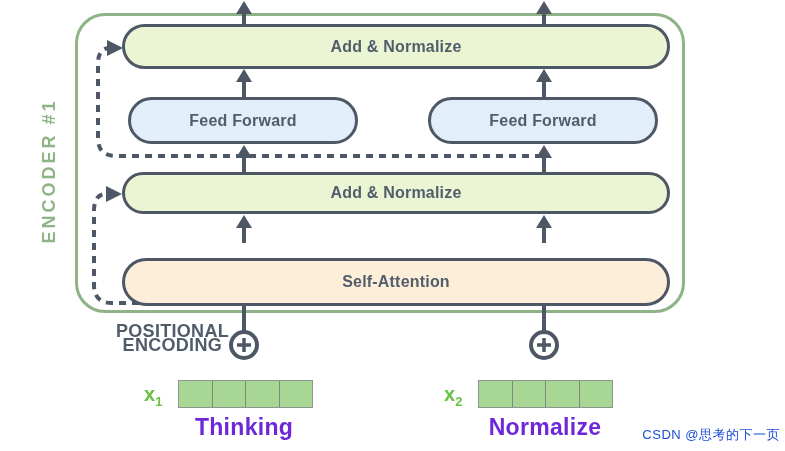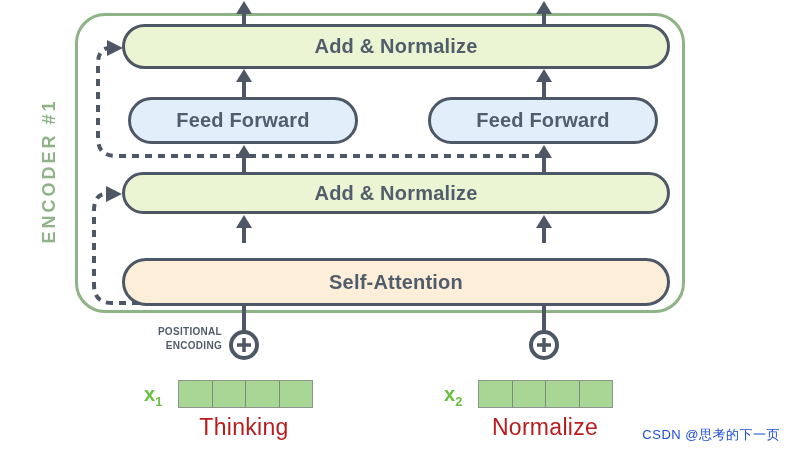--- a/index.html
+++ b/index.html
@@ -17,32 +17,32 @@
     transform:rotate(-90deg);text-align:center;
     color:#8eb386;font-size:18px;font-weight:bold;letter-spacing:3px;
     white-space:nowrap;
   }
   .connections{position:absolute;left:0;top:0;width:785px;height:451px;}
   
   .block{
     position:absolute;box-sizing:border-box;
     border:3.5px solid #4d5765;border-radius:26px;
     display:flex;align-items:center;justify-content:center;
-    font-size:20px;font-weight:600;color:#525d6b;letter-spacing:0.2px;
+    font-size:16px;font-weight:600;color:#525d6b;letter-spacing:0.2px;
     white-space:nowrap;
   }
   .block.an1{left:122px;top:24px;width:548px;height:45px;background:#ecf5d3;}
   .block.ffl{left:128px;top:97px;width:230px;height:47px;background:#e3eefb;}
   .block.ffr{left:428px;top:97px;width:230px;height:47px;background:#e3eefb;}
   .block.an2{left:122px;top:172px;width:548px;height:42px;background:#ecf5d3;}
   .block.sa {left:122px;top:258px;width:548px;height:48px;background:#fdeeda;}
   
   .pos-label{
     position:absolute;left:116px;top:325px;width:106px;
-    text-align:right;color:#515c6a;font-size:10px;font-weight:bold;
+    text-align:right;color:#515c6a;font-size:18px;font-weight:bold;
     line-height:13.5px;letter-spacing:0.3px;
   }
   
   .xlabel{
     position:absolute;width:30px;
     color:#68c141;font-size:20px;font-weight:bold;top:383px;
   }
   .xlabel sub{font-size:13px;}
   .xlabel.x1{left:144px;}
   .xlabel.x2{left:444px;}
@@ -52,21 +52,21 @@
   }
   .vector.v1{left:178px;}
   .vector.v2{left:478px;}
   .vector .cell{
     width:32.5px;height:26px;background:#a8d795;
     border-right:1px solid #7e897e;
   }
   .vector .cell:last-child{border-right:none;}
   .word{
     position:absolute;top:414px;width:170px;text-align:center;
-    color:#b91c1c;font-size:23px;font-weight:normal;letter-spacing:0.3px;
+    color:#6d28d9;font-size:23px;font-weight:bold;letter-spacing:0.3px;
   }
   .word.w1{left:159px;}
   .word.w2{left:460px;}
   .watermark{
     position:absolute;right:5px;top:426px;
     color:#1d4ed8;font-size:13px;letter-spacing:0.5px;
   }
 </style>
 </head>
 <body>

